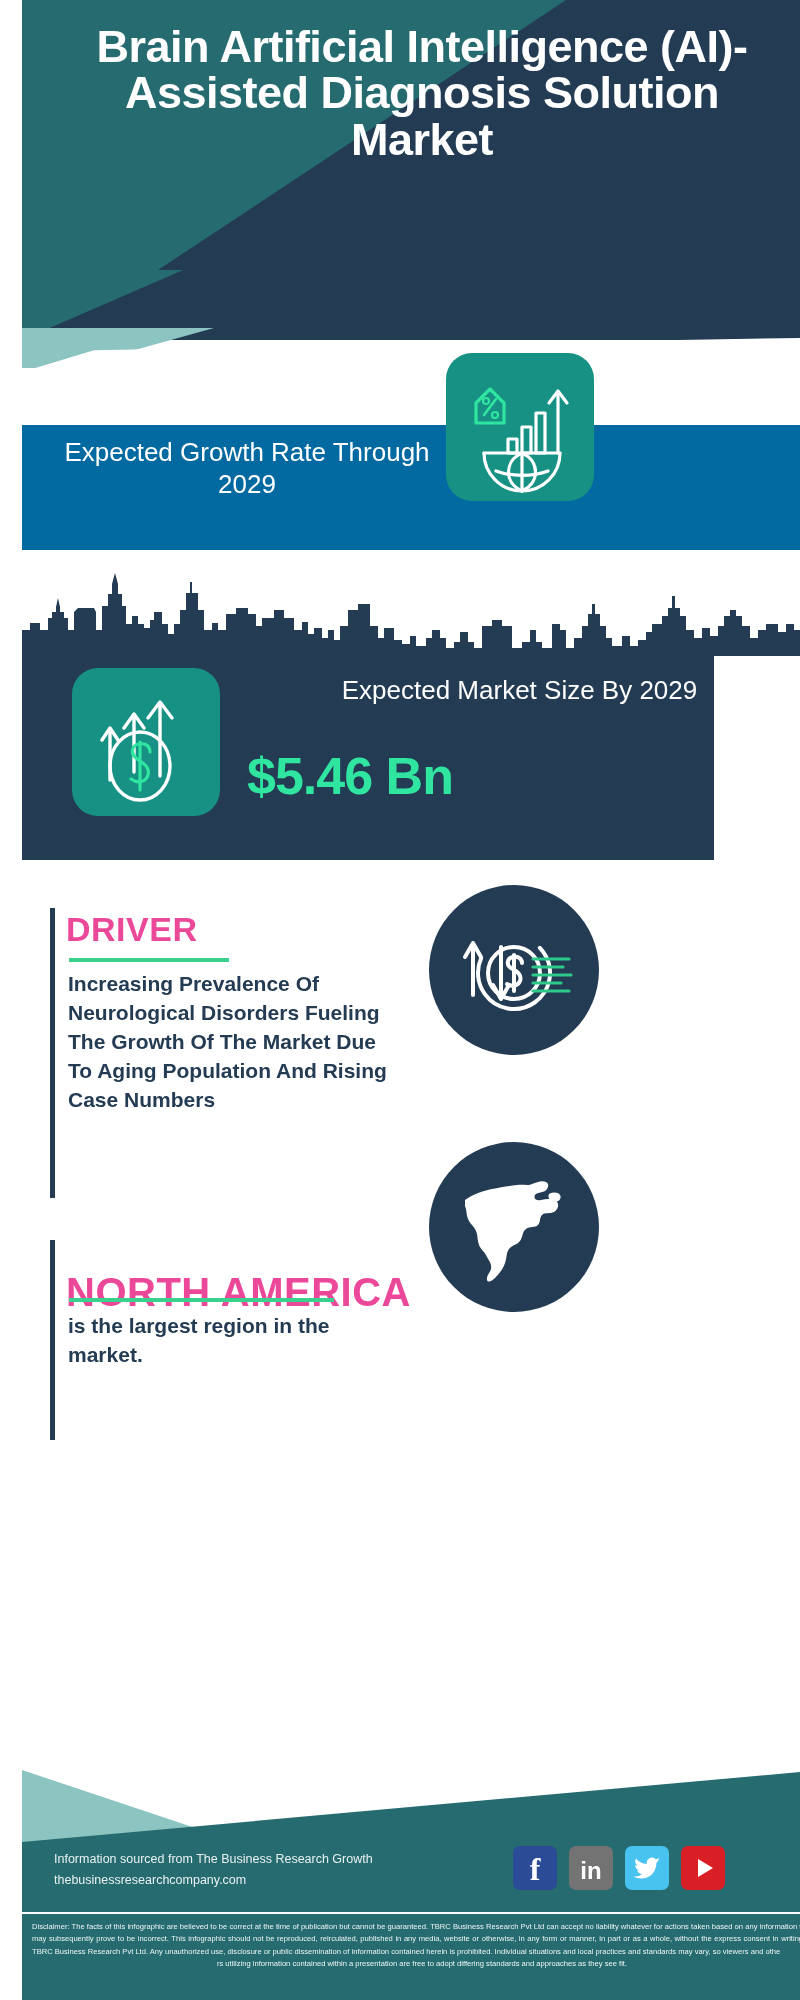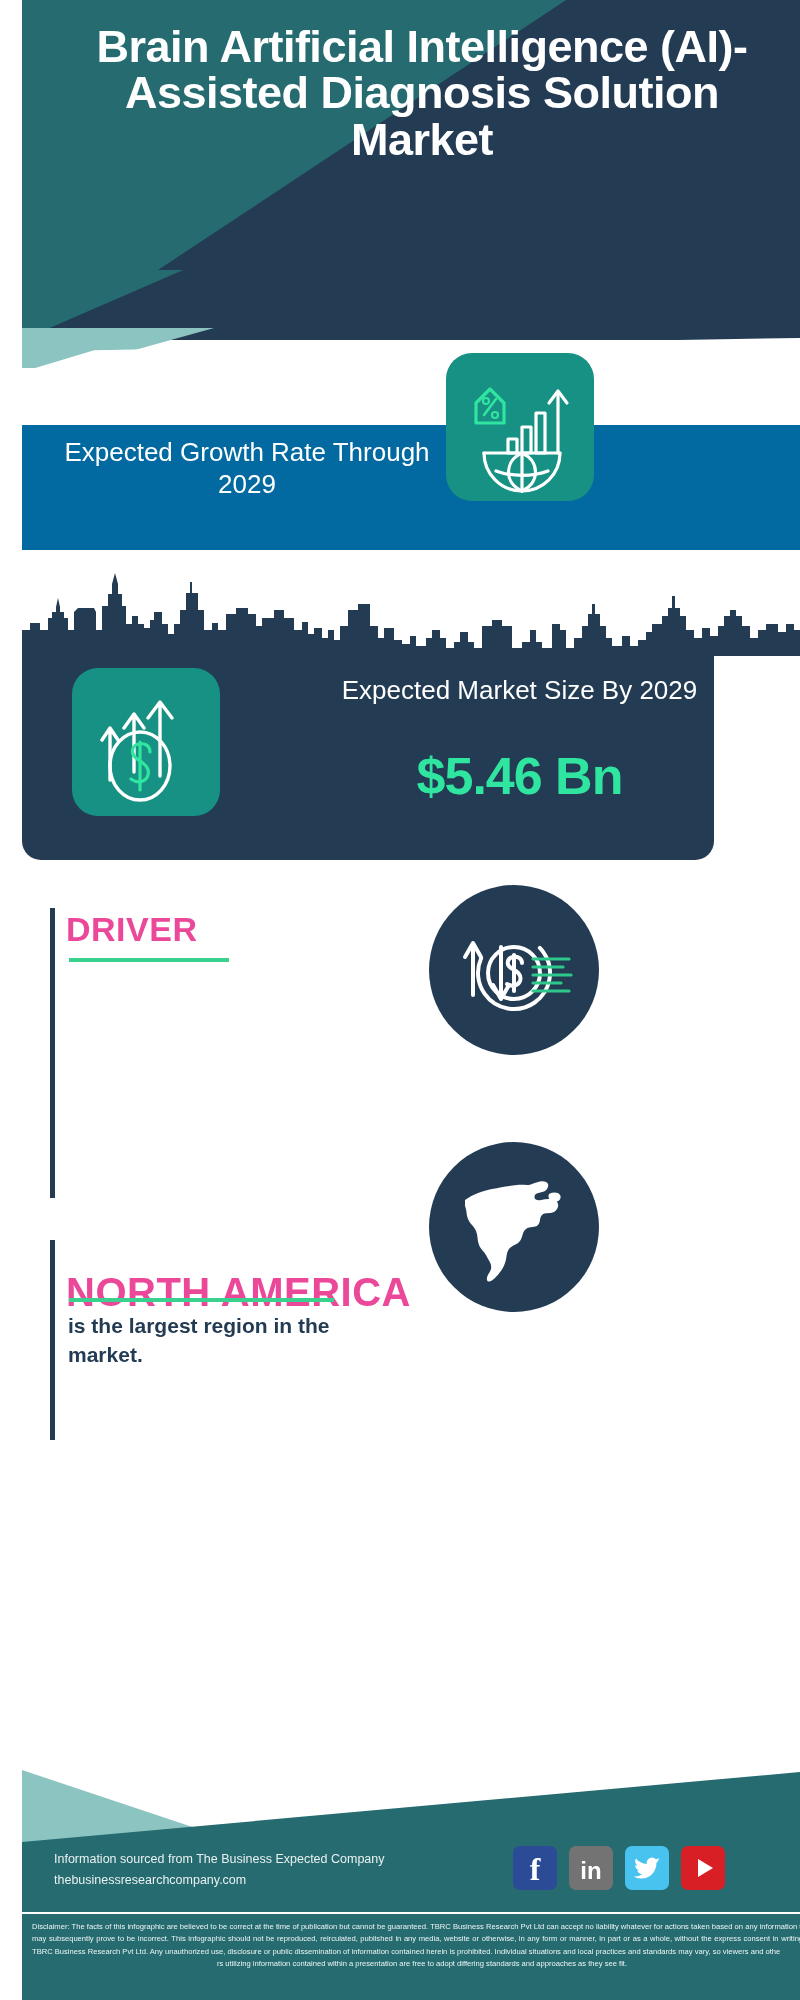--- a/index.html
+++ b/index.html
@@ -71,41 +71,40 @@
   .growth-icon {
     position:absolute; left:424px; top:-72px;
     width:148px; height:148px; border-radius:26px;
     background:#179183;
   }
 
   
   .skyline-sec {
     position:absolute; left:0; top:550px; width:692px; height:310px;
     background:#233b53;
-    border-radius:19px;
   }
   .skyline-white {
     position:absolute; left:0; top:0; width:800px; height:105px;
     background:#ffffff;
   }
   .skyline-svg { position:absolute; left:0; top:18px; width:800px; height:88px; display:block; }
 
   .msize-icon {
     position:absolute; left:50px; top:118px;
     width:148px; height:148px; border-radius:26px;
     background:#179183;
   }
   .msize-text {
     position:absolute; left:225px; top:125px; width:545px;
     text-align:center; color:#ffffff;
   }
   .msize-label { font-size:26px; line-height:1.22; }
   .msize-value {
     position:absolute; left:225px; top:196px; width:545px;
-    text-align:center;
+    text-align:left;
     color:#2fe5a0; font-size:52px; font-weight:bold; letter-spacing:-1px;
   }
 
   
   .body-sec {
     position:absolute; left:0; top:860px; width:800px; height:1000px;
     background:#ffffff;
   }
   .bar {
     position:absolute; width:5px; background:#233b53;
@@ -234,20 +233,21 @@
       <div class="msize-label">Expected Market Size By 2029</div>
     </div>
     <div class="msize-value">$5.46 Bn</div>
   </div>
 
   <div class="body-sec">
 
     <div class="bar" style="left:28px; top:48px; height:290px;"></div>
     <div class="card-title" style="left:44px; top:50px; font-size:34px;">DRIVER</div>
     <div class="underline" style="left:47px; top:98px; width:160px;"></div>
+    <div class="card-body" style="left:46px; top:110px; width:320px;">Increasing Prevalence Of Neurological Disorders Fueling The Growth Of The Market Due To Aging Population And Rising Case Numbers</div>
 
     <div class="circle-icon" style="left:407px; top:25px; width:170px; height:170px;">
       <svg viewBox="0 0 170 170" width="170" height="170" aria-hidden="true">
         <g fill="none" stroke="#ffffff" stroke-width="4" stroke-linecap="round" stroke-linejoin="round">
           <path d="M44 110 L44 62 M36 72 L44 58 L52 72"></path>
           <path d="M72 62 L72 112 M64 100 L72 114 L80 100"></path>
           <circle cx="85" cy="88" r="36" stroke-dasharray="150 70" transform="rotate(-35 85 88)"></circle>
           <circle cx="85" cy="88" r="26"></circle>
           <line x1="85" y1="70" x2="85" y2="106"></line>
           <path d="M93 78 C93 73 88 71 84 72 C78 73 77 80 82 83 C89 87 93 90 91 96 C89 101 83 102 78 99"></path>
@@ -274,21 +274,21 @@
     </div>
   </div>
 
   <div class="foot-shapes">
     <div class="foot-navy2"></div>
     <div class="foot-lightteal"></div>
     <div class="foot-teal"></div>
   </div>
 
   <div class="foot-source">
-    <div>Information sourced from The Business Expected Company</div>
+    <div>Information sourced from The Business Research Growth</div>
     <div>thebusinessresearchcompany.com</div>
   </div>
 
   <div class="social" style="left:491px; background:#2b4b96;">
     <svg viewBox="0 0 44 44" width="44" height="44">
         <text x="22" y="34" text-anchor="middle" font-family="'Liberation Serif', serif" font-size="32" font-weight="bold" fill="#ffffff">f</text>
       </svg>
   </div>
   <div class="social" style="left:547px; background:#737373;">
     <svg viewBox="0 0 44 44" width="44" height="44">

